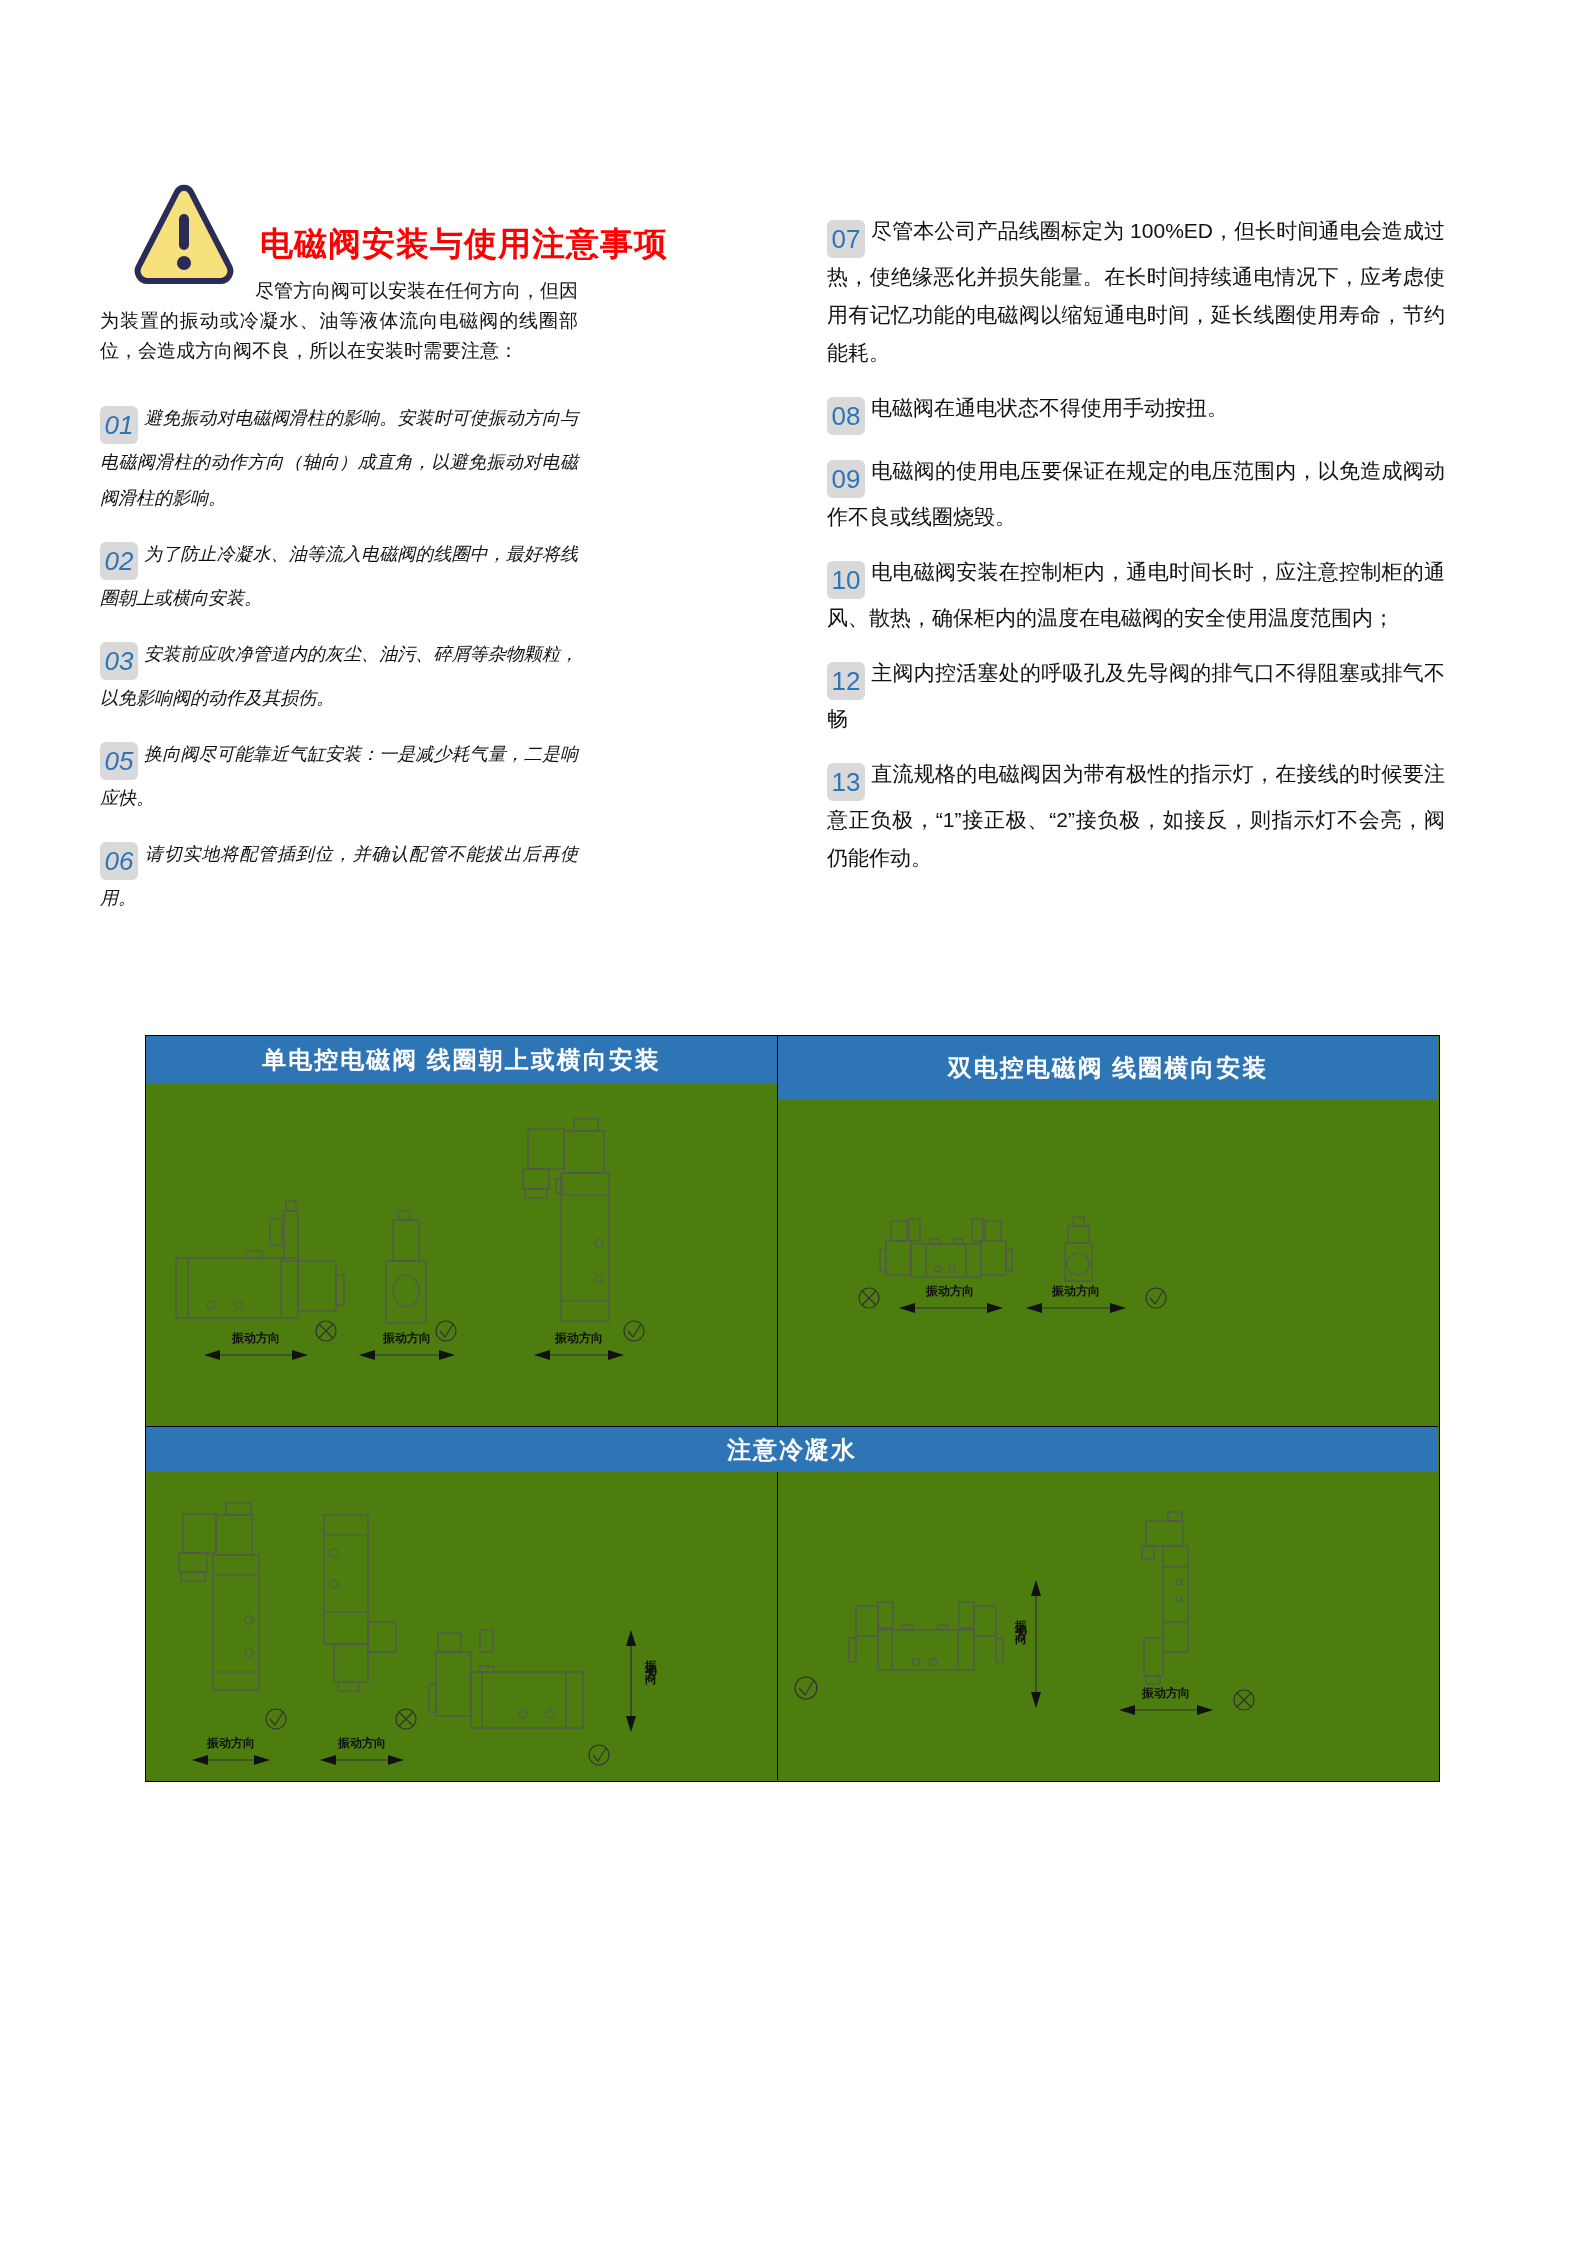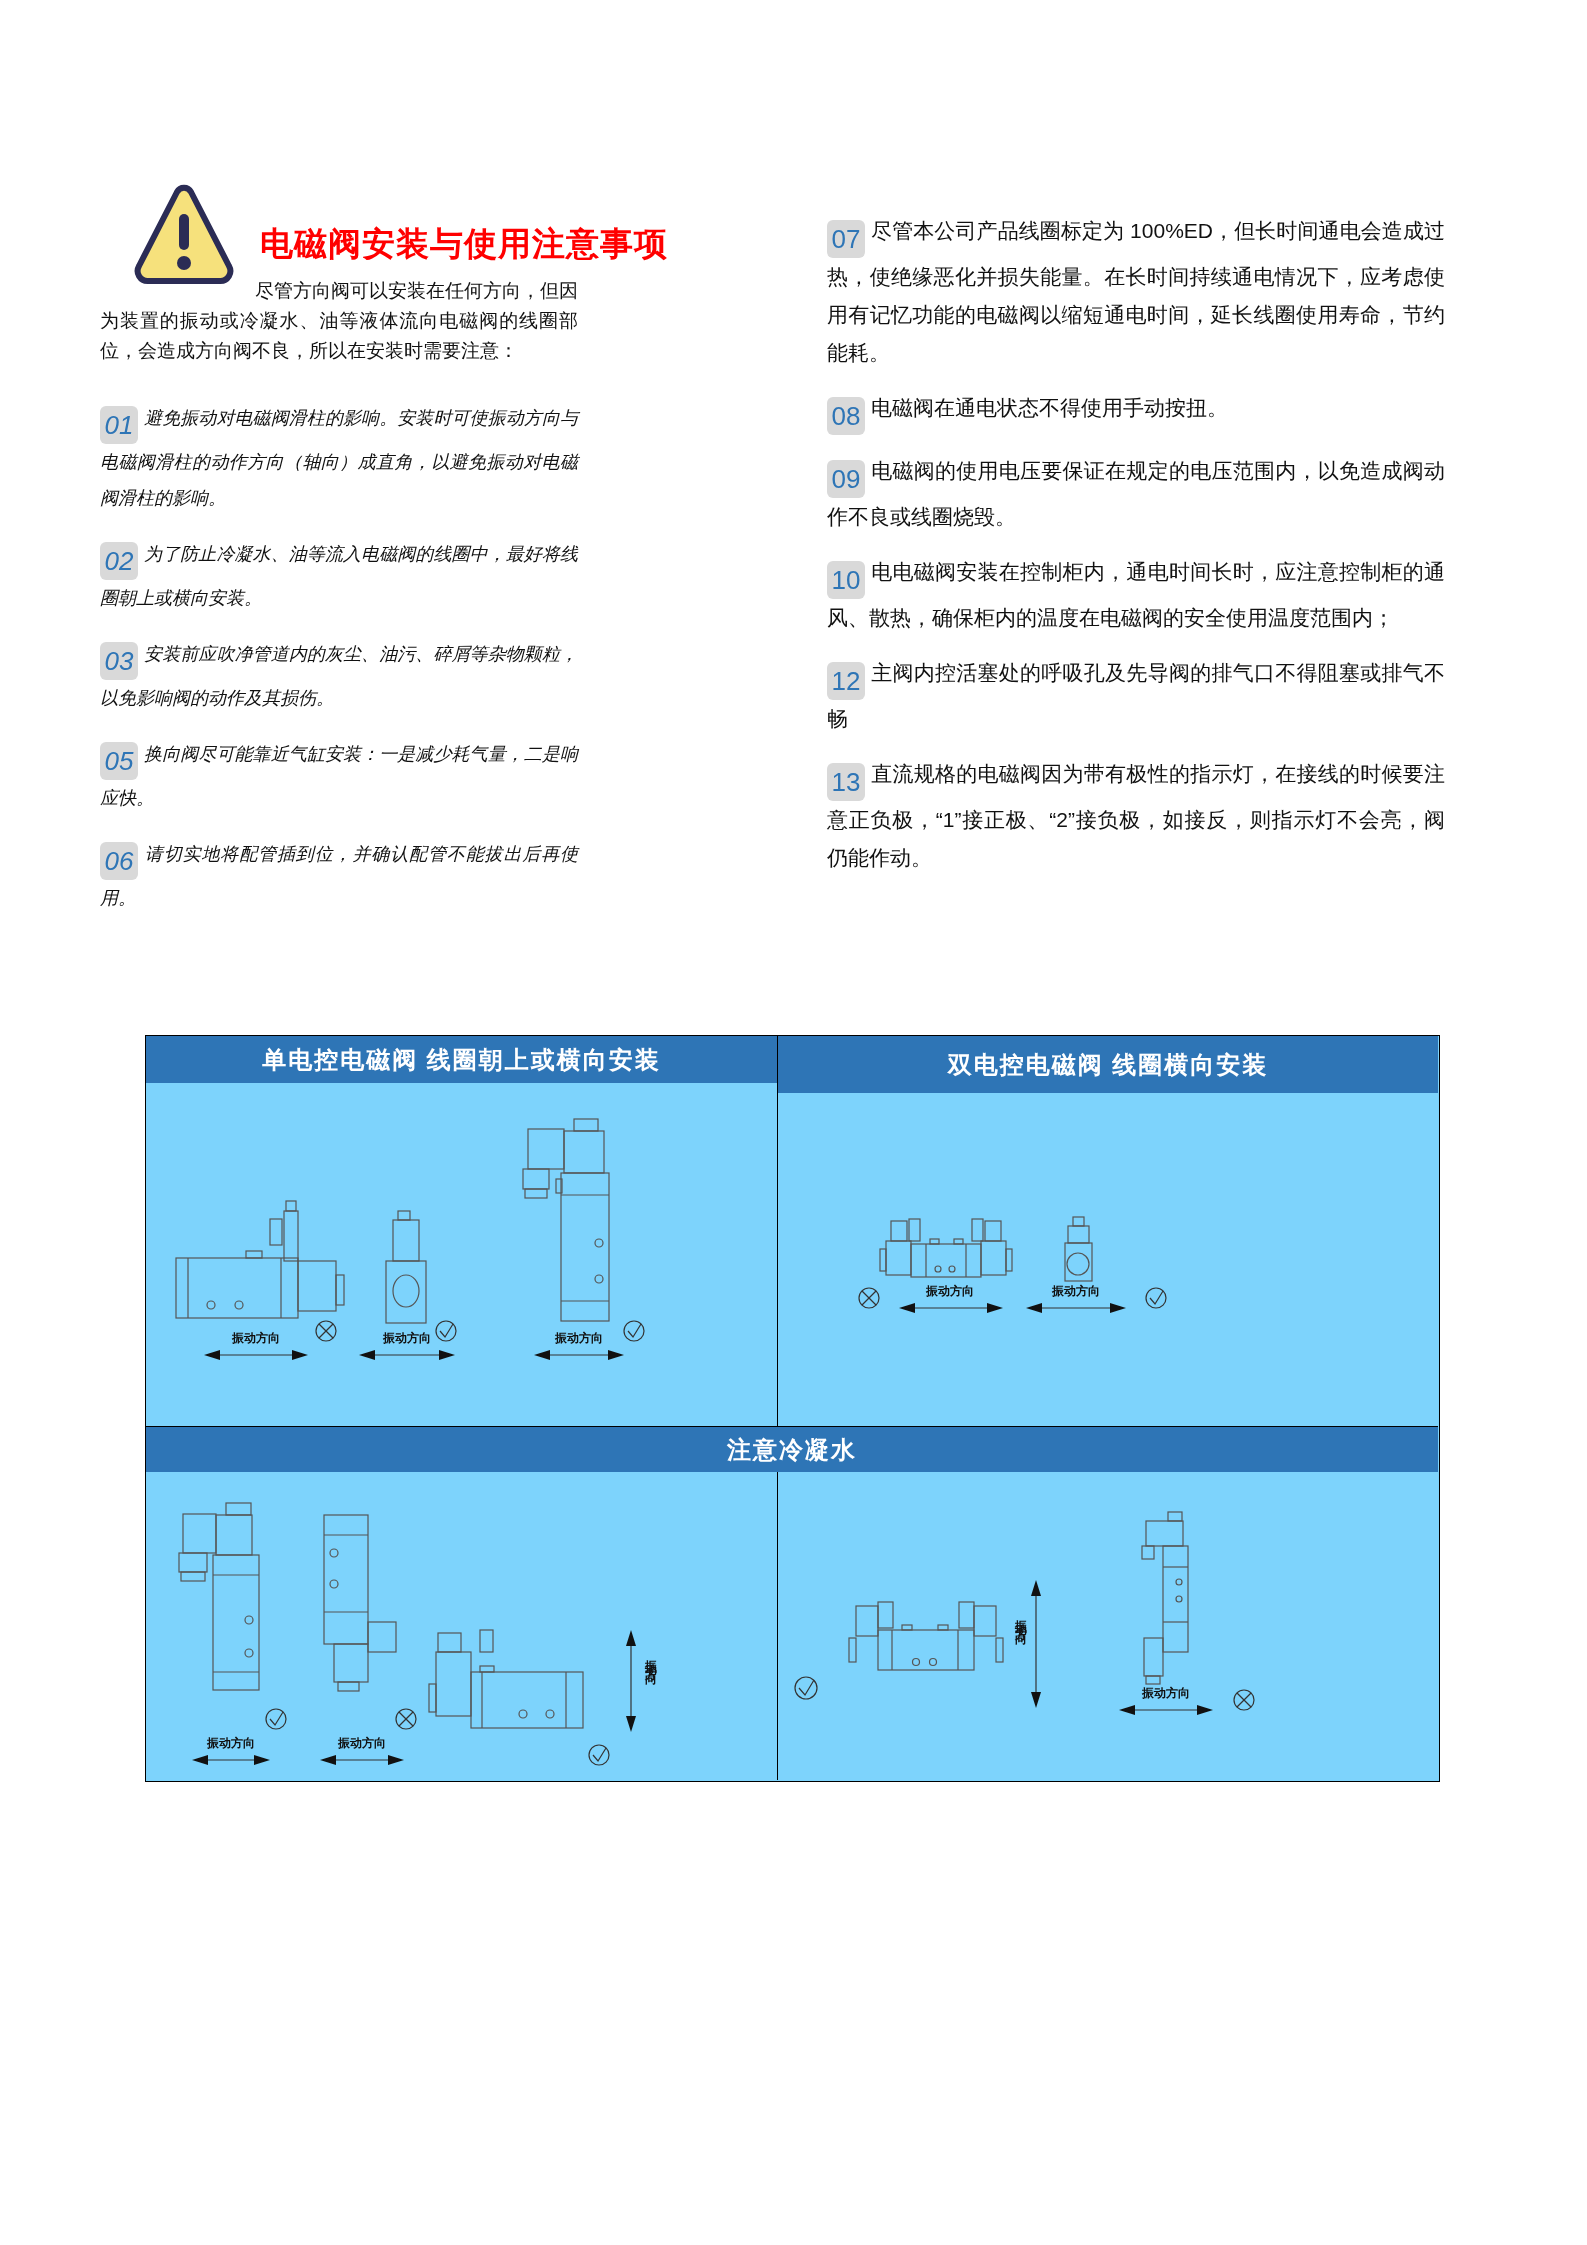--- a/index.html
+++ b/index.html
@@ -20,26 +20,26 @@
   .col-left .note{margin-top:20px;font-style:italic;}
   .col-left .note.first{margin-top:34px;}
   .col-right .note{font-size:21px;line-height:38px;margin-top:17px;}
   .col-right .note.first{margin-top:0;}
   .badge{display:inline-block;min-width:38px;height:38px;line-height:38px;text-align:center;
          background:#D9D9D9;color:#2E75B6;font-size:26px;font-weight:400;
          margin-right:6px;vertical-align:-10px;border-radius:6px;}
 
   
   .dbox{position:absolute;left:145px;top:1035px;width:1295px;height:747px;
-        border:1.5px solid #000;box-sizing:border-box;background:#7dd3fc;}
+        border:1.5px solid #000;box-sizing:border-box;background:#4d7c0f;}
   .hdr{position:absolute;background:#2E75B6;color:#fff;font-size:24px;font-weight:700;
        display:flex;align-items:center;justify-content:center;letter-spacing:2px;
        box-sizing:border-box;}
   .hdr-left{left:0;top:0;width:632px;height:47px;border-right:1.5px solid #000;}
-  .hdr-right{left:632px;top:0;width:660px;height:57px;}
+  .hdr-right{left:632px;top:0;width:660px;height:64px;}
   .hdr-mid{left:0;top:390px;width:1292px;height:46px;border-top:1.5px solid #000;}
   .cell{position:absolute;box-sizing:border-box;}
   .cell-1{left:0;top:47px;width:632px;height:343px;border-right:1.5px solid #000;}
   .cell-2{left:632px;top:47px;width:660px;height:343px;}
   .cell-3{left:0;top:436px;width:632px;height:308px;border-right:1.5px solid #000;}
   .cell-4{left:632px;top:436px;width:660px;height:308px;}
   .art{position:absolute;left:0;top:0;}
   .art g{stroke:#555;fill:none;stroke-width:1.2px;}
   .art g.mark{stroke:#333;}
   .art polygon{fill:#111;stroke:none;}

